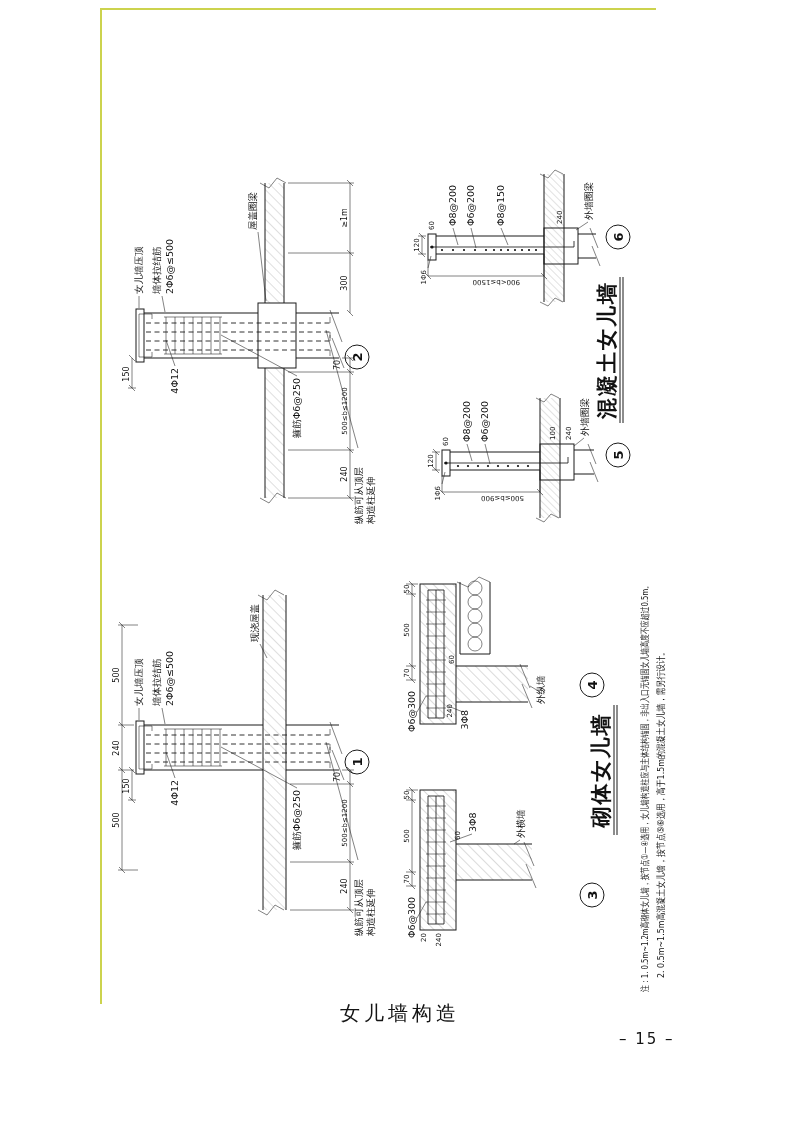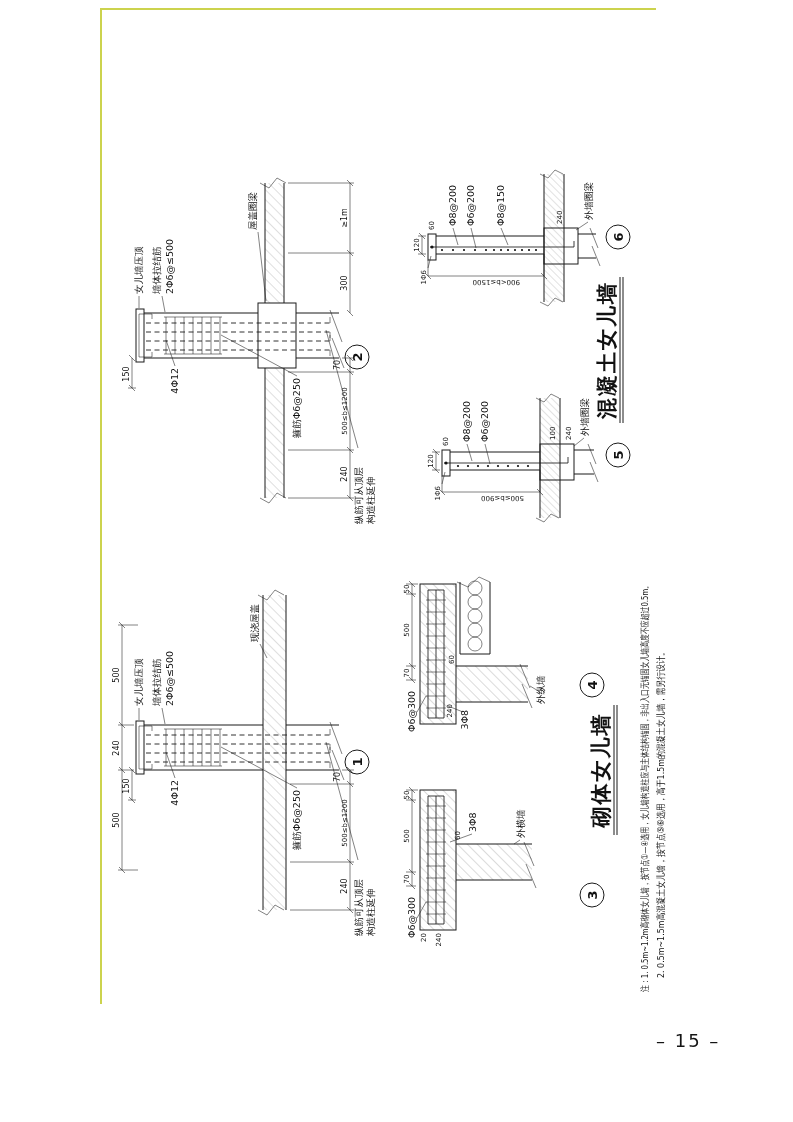--- a/index.html
+++ b/index.html
@@ -5,21 +5,21 @@
   html,body{margin:0;padding:0;background:#e8e8e8;}
   .page{position:relative;width:793px;height:1122px;margin:0 auto;background:#ffffff;overflow:hidden;
         font-family:"DejaVu Sans",sans-serif;}
   .fold{position:absolute;background:#ccd34d;}
   .fold-v{left:100px;top:8px;width:2px;height:996px;}
   .fold-h{left:100px;top:8px;width:556px;height:2px;}
   .sheet{position:absolute;left:100px;top:140px;width:860px;height:570px;
          transform-origin:0 0;transform:rotate(-90deg) translateX(-860px);}
   .caption{position:absolute;left:200px;top:1000px;width:400px;text-align:center;
            font-size:20px;letter-spacing:4px;color:#141414;}
-  .pageno{position:absolute;left:656px;top:1030px;font-size:18px;letter-spacing:2px;color:#141414;}
+  .pageno{position:absolute;left:619px;top:1030px;font-size:15px;letter-spacing:2px;color:#141414;}
   
   .ln{stroke:#1b1b1b;stroke-width:1;fill:none;}
   .tn{stroke:#1b1b1b;stroke-width:.55;fill:none;}
   .md{stroke:#1b1b1b;stroke-width:.85;fill:none;}
   .dsh{stroke:#1b1b1b;stroke-width:.9;fill:none;stroke-dasharray:5 3.5;}
   text{fill:#111;font-family:"DejaVu Sans",sans-serif;}
   .dim{font-size:8px;}
   .dims{font-size:7px;}
   .lbl{font-size:9.5px;}
   .ttl{font-size:21px;font-weight:bold;letter-spacing:2px;}
@@ -280,14 +280,15 @@
         <path class="ln" d="M577,520 H723 M577,523 H723"></path>
       </g>
 
       <g>
         <text class="note" x="8" y="548" textLength="410" lengthAdjust="spacingAndGlyphs">注：1. 0.5m~1.2m高砌体女儿墙，按节点①—④选用，女儿墙构造柱应与主体结构锚固，非出入口无锚固女儿墙高度不应超过0.5m。</text>
         <text class="note" x="22" y="564" textLength="330" lengthAdjust="spacingAndGlyphs">2. 0.5m~1.5m高混凝土女儿墙，按节点⑤⑥选用，高于1.5m的混凝土女儿墙，需另行设计。</text>
       </g>
     </svg>
   </div>
 
+  <div class="caption">女儿墙构造</div>
   <div class="pageno">– 15 –</div>
 </div>
 
 </body></html>

